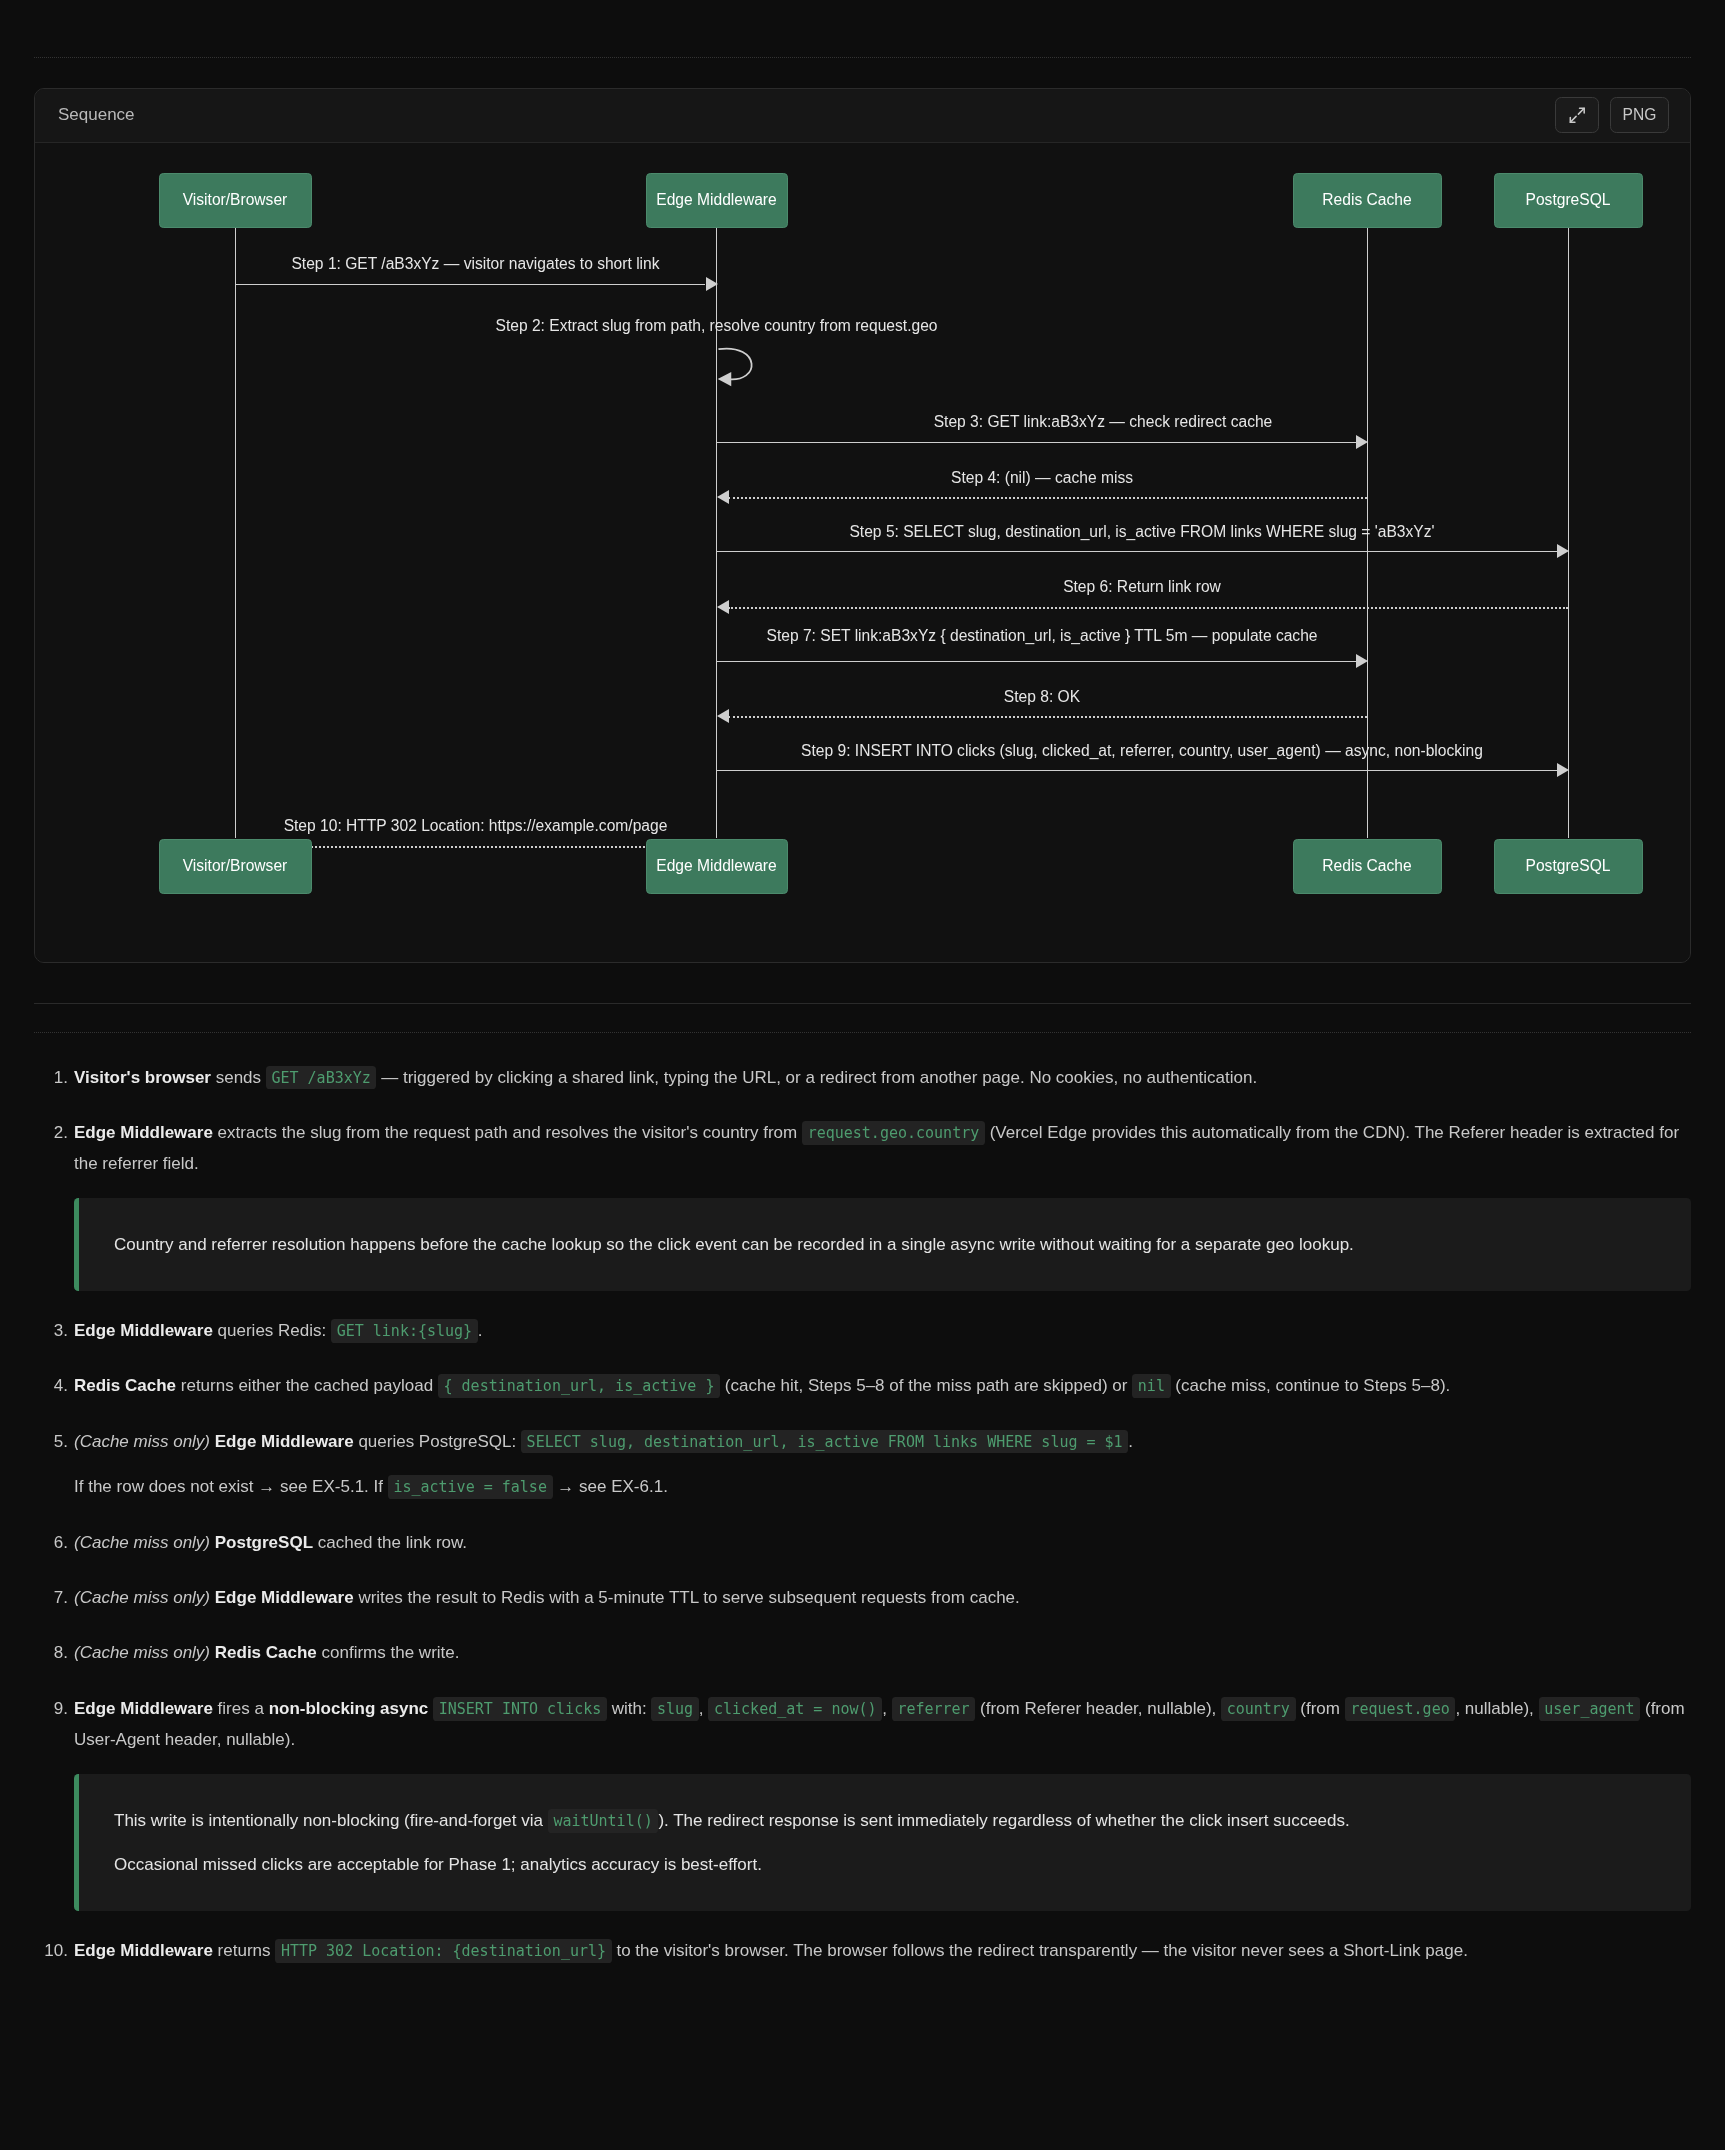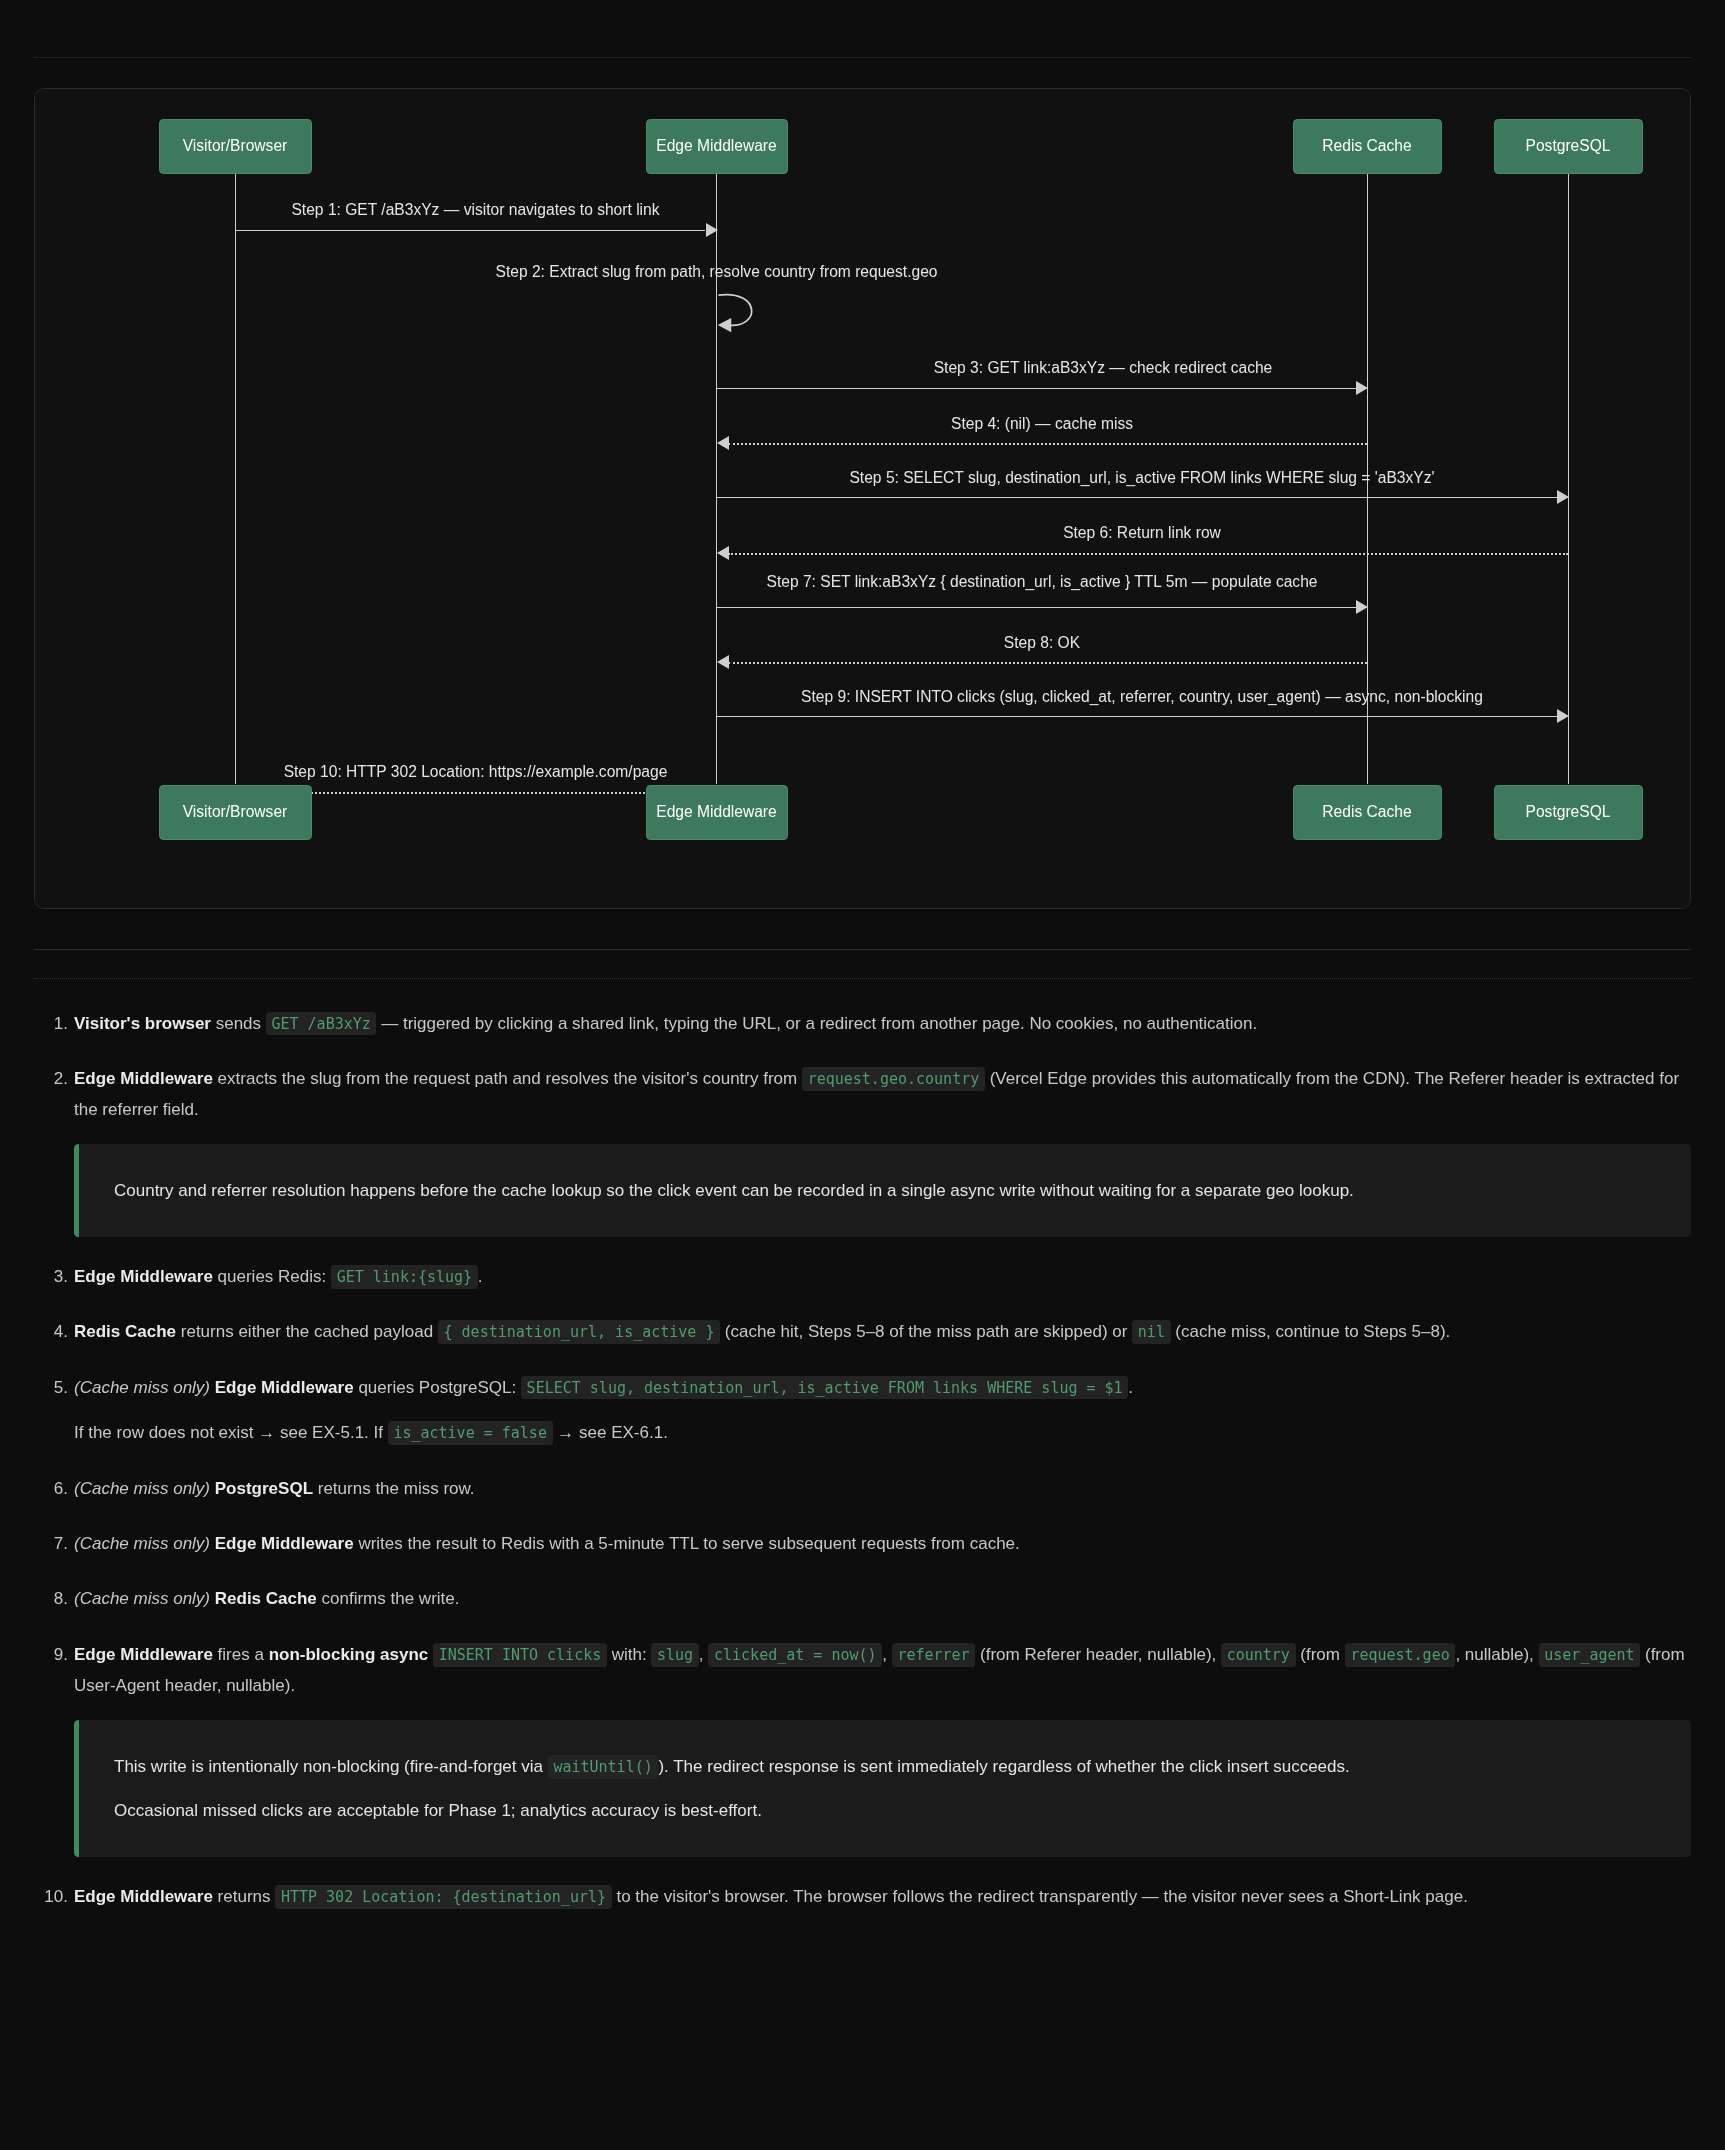--- a/index.html
+++ b/index.html
@@ -201,20 +201,36 @@
   .callout code { background: #242424; }
 </style>
 </head>
 <body>
 
 <div class="page">
 
   <hr class="hr-dotted">
 
   <div class="card">
+    <div class="card-head">
+      <div class="card-head-title">Sequence</div>
+      <div class="card-head-actions">
+        <div class="hbtn">
+          <span>
+            <svg width="18.5" height="18.5" viewBox="0 0 24 24" fill="none" stroke="#c9c9c9" stroke-width="2" stroke-linecap="round" stroke-linejoin="round">
+              <polyline points="15 3 21 3 21 9"></polyline>
+              <polyline points="9 21 3 21 3 15"></polyline>
+              <line x1="21" y1="3" x2="13.5" y2="10.5"></line>
+              <line x1="3" y1="21" x2="10.5" y2="13.5"></line>
+            </svg>
+          </span>
+        </div>
+        <div class="hbtn">PNG</div>
+      </div>
+    </div>
 
     <div class="diagram-wrap">
       <div class="diagram" id="diagram">
           <div class="lifeline" style="left: 190px; top: 65px; height: 610px;"></div>
           <div class="lifeline" style="left: 671px; top: 65px; height: 610px;"></div>
           <div class="lifeline" style="left: 1322px; top: 65px; height: 610px;"></div>
           <div class="lifeline" style="left: 1523px; top: 65px; height: 610px;"></div>
           <div class="pbox" style="left: 114px; width: 153px; top: 10px;">Visitor/Browser</div>
           <div class="pbox" style="left: 601px; width: 142px; top: 10px;">Edge Middleware</div>
           <div class="pbox" style="left: 1248px; width: 149px; top: 10px;">Redis Cache</div>
@@ -277,21 +293,21 @@
         <div><strong>Edge Middleware</strong><span> queries Redis: </span><code>GET link:{slug}</code><span>.</span></div>
       </li>
       <li>
         <div><strong>Redis Cache</strong><span> returns either the cached payload </span><code>{ destination_url, is_active }</code><span> (cache hit, Steps 5–8 of the miss path are skipped) or </span><code>nil</code><span> (cache miss, continue to Steps 5–8).</span></div>
       </li>
       <li>
         <div><em>(Cache miss only)</em><span> </span><strong>Edge Middleware</strong><span> queries PostgreSQL: </span><code>SELECT slug, destination_url, is_active FROM links WHERE slug = $1</code><span>.</span></div>
         <div class="sub-line"><span>If the row does not exist → see EX-5.1. If </span><code>is_active = false</code><span> → see EX-6.1.</span></div>
       </li>
       <li>
-        <div><em>(Cache miss only)</em><span> </span><strong>PostgreSQL</strong><span> returns the miss row.</span></div>
+        <div><em>(Cache miss only)</em><span> </span><strong>PostgreSQL</strong><span> cached the link row.</span></div>
       </li>
       <li>
         <div><em>(Cache miss only)</em><span> </span><strong>Edge Middleware</strong><span> writes the result to Redis with a 5-minute TTL to serve subsequent requests from cache.</span></div>
       </li>
       <li>
         <div><em>(Cache miss only)</em><span> </span><strong>Redis Cache</strong><span> confirms the write.</span></div>
       </li>
       <li>
         <div><strong>Edge Middleware</strong><span> fires a </span><strong>non-blocking async</strong><span> </span><code>INSERT INTO clicks</code><span> with: </span><code>slug</code><span>, </span><code>clicked_at = now()</code><span>, </span><code>referrer</code><span> (from Referer header, nullable), </span><code>country</code><span> (from </span><code>request.geo</code><span>, nullable), </span><code>user_agent</code><span> (from User-Agent header, nullable).</span></div>
         <div class="callout">

